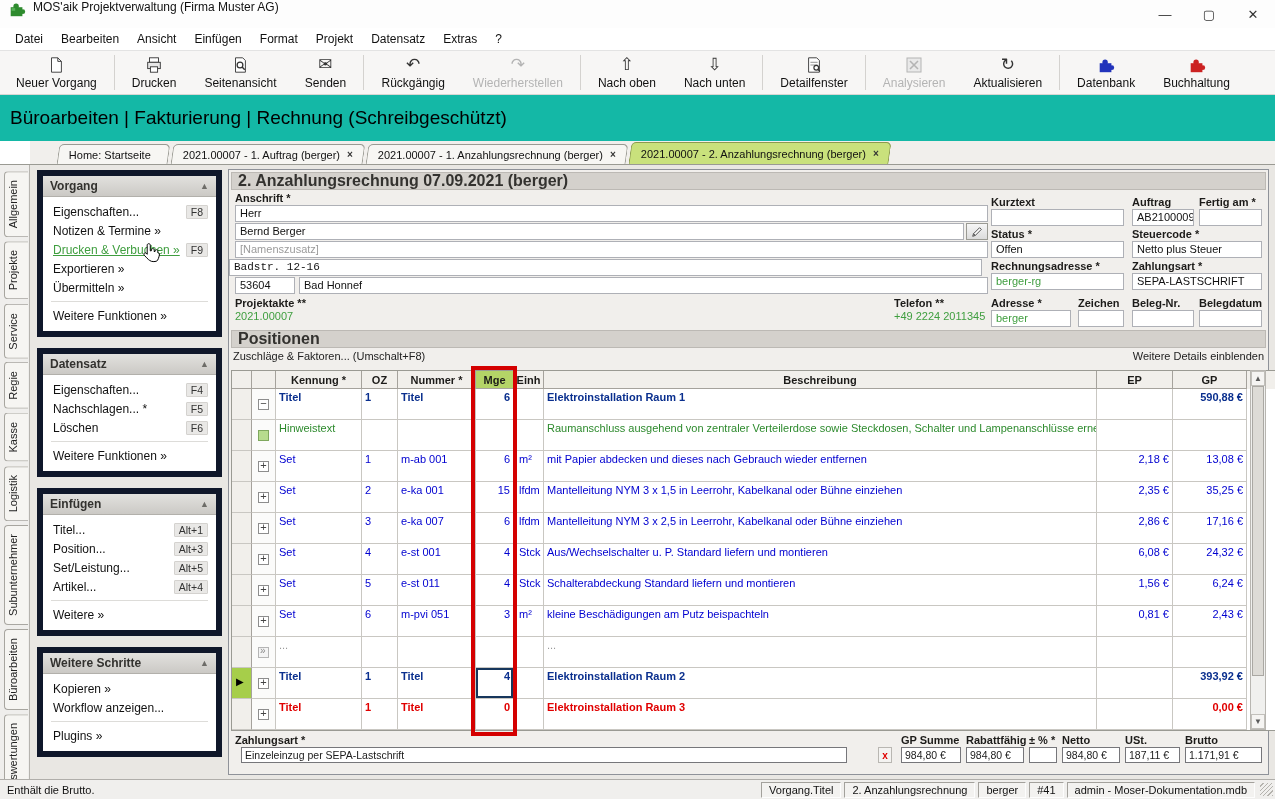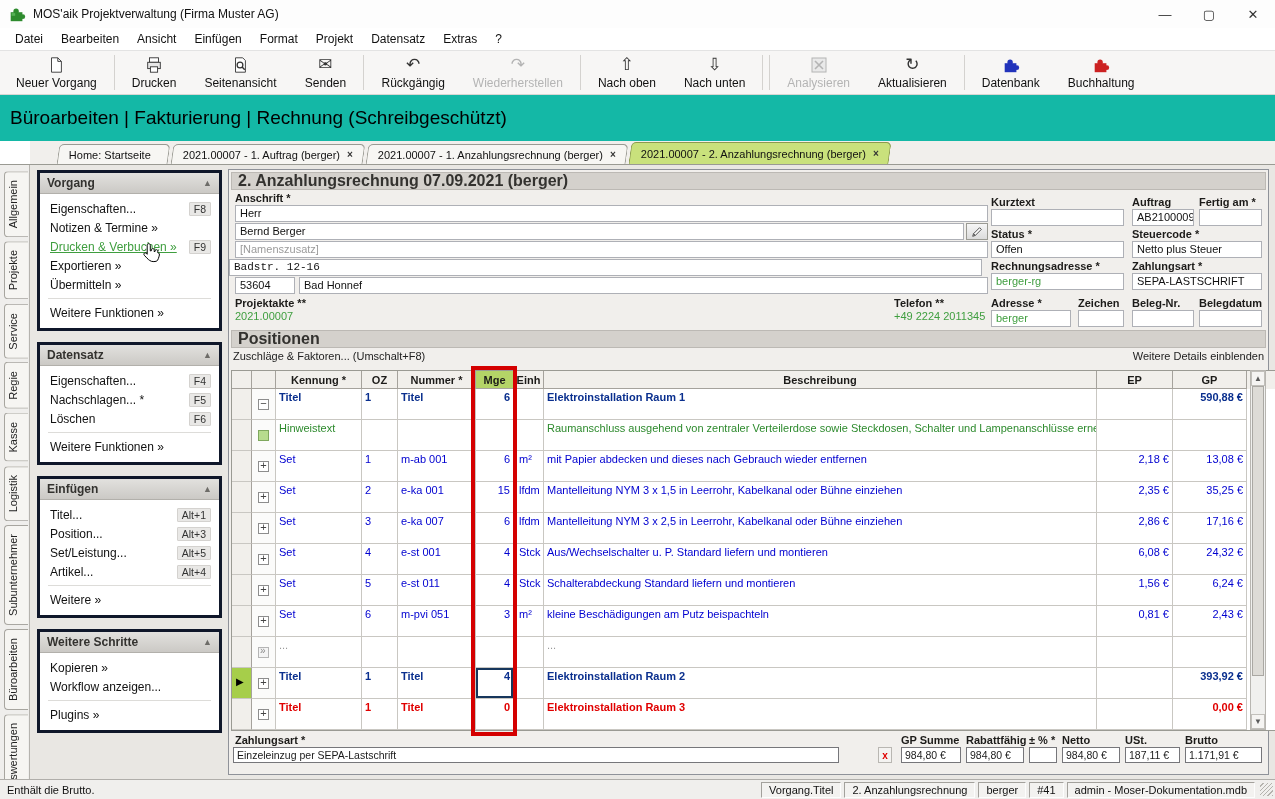--- a/index.html
+++ b/index.html
@@ -4,21 +4,21 @@
 <style>
   * { box-sizing: border-box; margin: 0; padding: 0; }
   html,body { width:1275px; height:799px; }
   body {
     font-family: "Liberation Sans", "DejaVu Sans", sans-serif;
     font-size: 12px; color:#1a1a1a; background:#fff; overflow:hidden;
   }
   .window { position:relative; width:1275px; height:799px; background:#fff; }
 
   
-  .titlebar { position:absolute; top:0; left:0; right:0; height:28px; background:#fdfdfd; display:flex; align-items:center; padding-left:8px; }
+  .titlebar { position:absolute; top:0; left:0; right:0; height:28px; background:#fdfdfd; display:flex; align-items:flex-start; padding-left:8px; }
   .titlebar .app-ico { width:18px; height:18px; margin-right:7px; }
   .titlebar .ttl { font-size:12px; color:#111; }
   .wctrls { position:absolute; right:0; top:0; height:28px; display:flex; }
   .wbtn { width:44px; height:28px; display:flex; align-items:center; justify-content:center; font-size:13px; color:#333; }
 
   
   .menubar { position:absolute; top:28px; left:0; right:0; height:22px; background:#fff; display:flex; align-items:center; padding-left:6px; }
   .menu-item { padding:2px 9px; font-size:12px; color:#111; }
 
   
@@ -41,21 +41,21 @@
 
   
   .app-body { position:absolute; top:164px; left:0; right:0; bottom:20px; background:#e9e7e3; border-top:1px solid #9a9a93; }
 
   
   .vstrip { position:absolute; left:0; top:0; bottom:0; width:30px; background:#efeeec; border-right:1px solid #b5b3ae; display:flex; flex-direction:column; padding-top:4px; }
   .vtab { writing-mode:vertical-rl; transform:rotate(180deg); font-size:11px; color:#222; background:#f6f5f2; border:1px solid #a7a59f; border-left:none; border-radius:0 4px 4px 0; padding:8px 2px; margin:2px 0 2px 4px; width:24px; text-align:center; white-space:nowrap; }
 
   
   .sidebar { position:absolute; left:31px; top:0; width:197px; bottom:0; padding:5px 6px 0 6px; overflow:hidden; }
-  .panel { background:#fff; border:3px solid #0f172a; margin-bottom:11px; }
+  .panel { background:#fff; border:6px solid #0f172a; margin-bottom:11px; }
   .panel-h { height:21px; background:linear-gradient(#e2e1de,#cbc9c5); border-bottom:1px solid #b2b0ab; display:flex; align-items:center; justify-content:space-between; padding:0 7px; font-weight:bold; font-size:12px; color:#33322f; }
   .panel-collapse { font-size:9px; color:#6d6c68; }
   .panel-b { padding:5px 0 6px 0; }
   .sb-item { display:flex; align-items:center; justify-content:space-between; padding:1px 8px 1px 10px; font-size:12px; color:#111; min-height:19px; }
   .sb-item .key { background:#e9e8e6; border:1px solid #d4d2cf; border-radius:1px; font-size:10.5px; padding:0 4px; color:#333; }
   .sb-item.hot .lbl { color:#3f9e3f; text-decoration:underline; }
   .sb-item.sep { border-top:1px solid #dddcd9; margin:4px 8px; min-height:0; padding:0; }
   .panel.push-down { margin-top:57px; }
   .hand-cursor { position:absolute; left:112px; top:77px; z-index:5; pointer-events:none; }
 
@@ -208,20 +208,31 @@
     <div class="tsep"></div>
     <div class="tbtn">
       <span class="ticon">⇧</span>
       <span class="tlabel">Nach oben</span>
     </div>
     <div class="tbtn">
       <span class="ticon">⇩</span>
       <span class="tlabel">Nach unten</span>
     </div>
     <div class="tsep"></div>
+    <div class="tbtn">
+      <span class="ticon">
+          <svg width="18" height="18" viewBox="0 0 20 20">
+            <path d="M4 2h9l3 3v13H4z" fill="#fff" stroke="#333"></path>
+            <path d="M6 7h8M6 10h8" stroke="#888"></path>
+            <circle cx="12.5" cy="13" r="2.6" fill="none" stroke="#333" stroke-width="1.3"></circle>
+            <path d="M14.4 14.9l2.2 2.2" stroke="#333" stroke-width="1.5"></path>
+          </svg>
+        </span>
+      <span class="tlabel">Detailfenster</span>
+    </div>
     <div class="tsep"></div>
     <div class="tbtn disabled">
       <span class="ticon">
           <svg width="16" height="16" viewBox="0 0 16 16">
             <rect x="1" y="1" width="14" height="14" fill="#e9e9e9" stroke="#b4b4b4"></rect>
             <path d="M4 4l8 8M12 4l-8 8" stroke="#b4b4b4" stroke-width="1.6"></path>
           </svg>
         </span>
       <span class="tlabel">Analysieren</span>
     </div>
@@ -657,21 +668,21 @@
       <div class="red-overlay"></div>
 
       <div class="vscroll">
         <div class="sc-btn">▲</div>
         <div class="sc-thumb"></div>
         <div class="sc-track"></div>
         <div class="sc-btn">▼</div>
       </div>
 
       <div class="footlabel" style="left:6px;">Zahlungsart *</div>
-      <div class="footfield" style="left:4px; width:606px;">Einzeleinzug per SEPA-Lastschrift</div>
+      <div class="footfield" style="left:12px; width:606px;">Einzeleinzug per SEPA-Lastschrift</div>
       <div class="clear-x">x</div>
       <div class="footlabel" style="left:672px;">GP Summe</div>
       <div class="footfield" style="left:672px; width:60px;">984,80 €</div>
       <div class="footlabel" style="left:737px;">Rabattfähig</div>
       <div class="footfield" style="left:737px; width:58px;">984,80 €</div>
       <div class="footlabel" style="left:800px;">± % *</div>
       <div class="footfield" style="left:800px; width:28px;"></div>
       <div class="footlabel" style="left:833px;">Netto</div>
       <div class="footfield" style="left:833px; width:58px;">984,80 €</div>
       <div class="footlabel" style="left:896px;">USt.</div>

